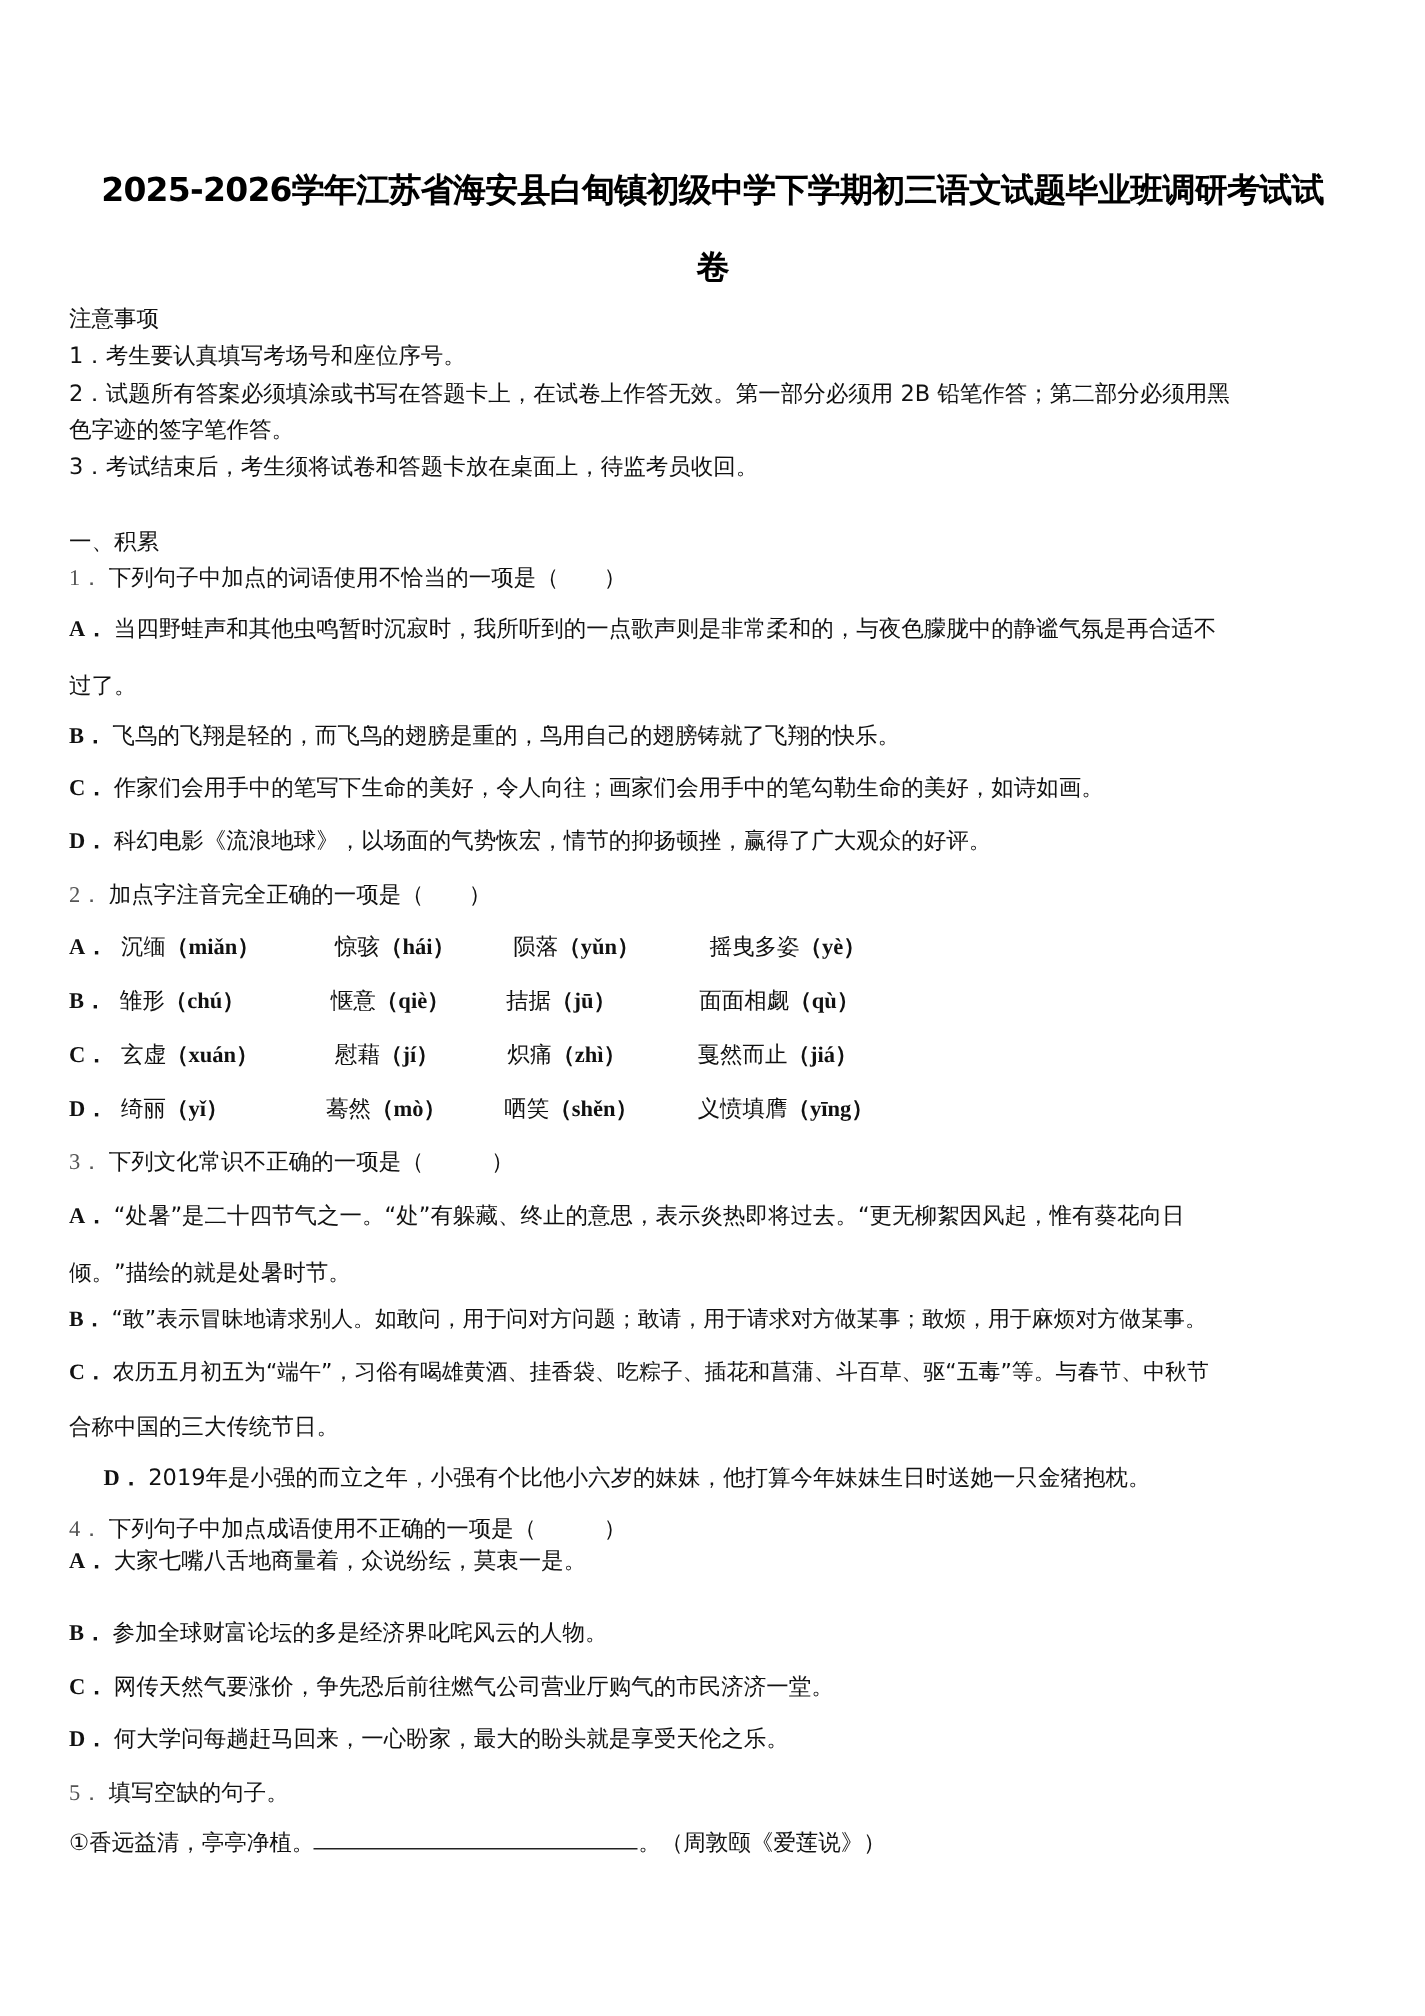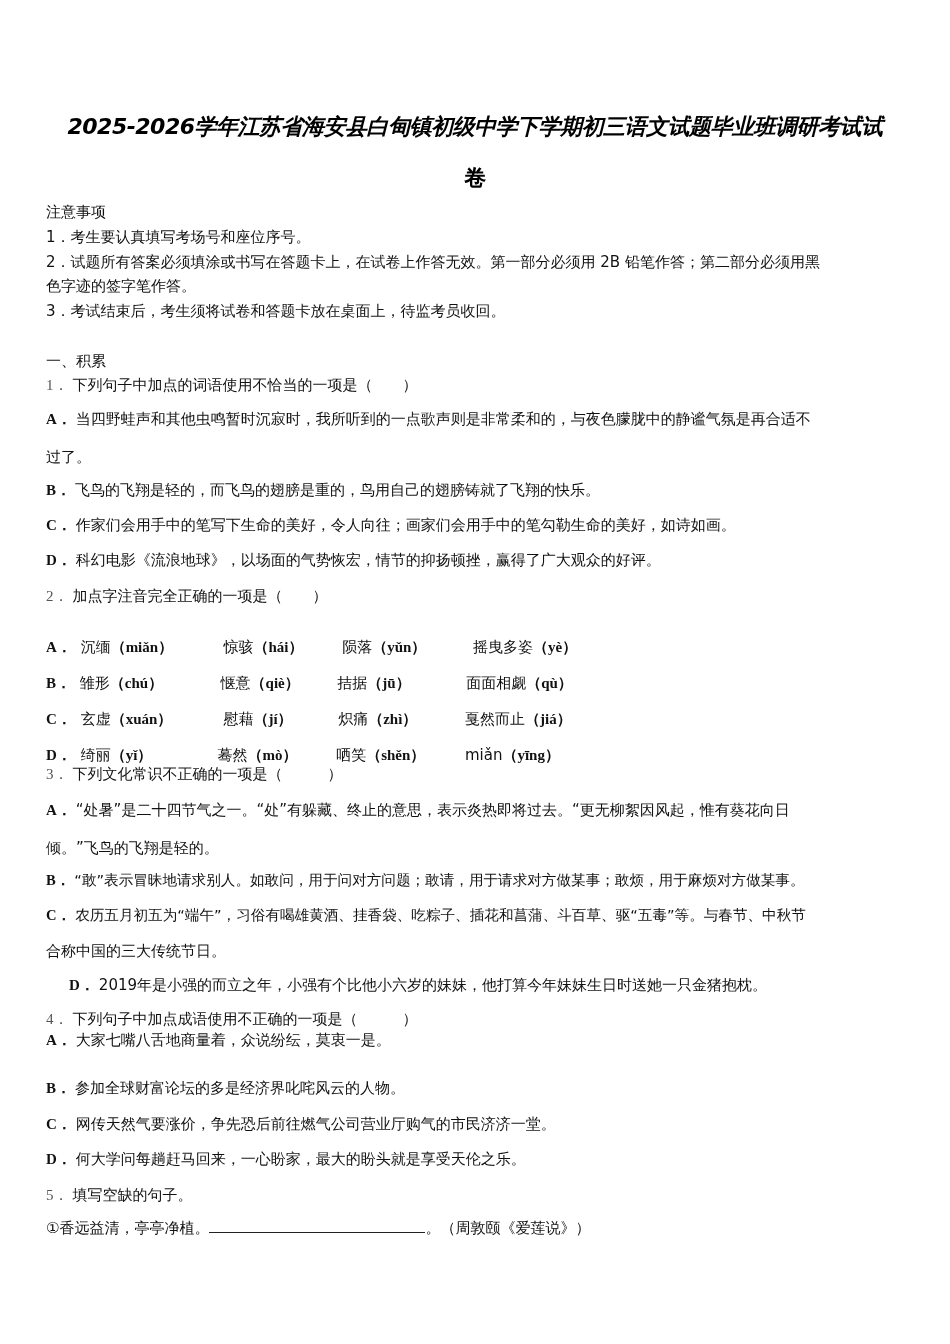--- a/index.html
+++ b/index.html
@@ -4,28 +4,28 @@
 <style>
   html, body { margin: 0; padding: 0; background: #ffffff; }
   body { width: 950px; height: 1344px; position: relative; overflow: hidden;
          font-family: "DejaVu Sans", "Liberation Sans", sans-serif; color: #111; }
   .title { position: absolute; left: 0; width: 950px; text-align: center;
            font-family: "DejaVu Sans", sans-serif; font-weight: bold; font-size: 22px;
            color: #000; letter-spacing: -0.5px; }
   .line { position: absolute; left: 46px; font-size: 15px; white-space: nowrap; line-height: 20px; }
   .lbl { font-family: "Liberation Serif", serif; font-weight: bold; margin-right: 4px; }
   .num { font-family: "Liberation Serif", serif; color: #555; margin-right: 4px; }
-  .seg { display: inline-block; margin-top: 16px; }
+  .seg { display: inline-block; }
   .py { font-family: "Liberation Serif", serif; font-weight: bold; }
   .blank { display: inline-block; width: 216px; border-bottom: 1px solid #222; height: 14px; vertical-align: baseline; }
 </style>
 </head>
 <body>
 
-<div class="title" style="top:112px;font-style:italic;">2025-2026学年江苏省海安县白甸镇初级中学下学期初三语文试题毕业班调研考试试</div>
+<div class="title" style="top:112px;">2025-2026学年江苏省海安县白甸镇初级中学下学期初三语文试题毕业班调研考试试</div>
 <div class="title" style="top:163px;">卷</div>
 
 <div class="line" style="top:202px;">注意事项</div>
 <div class="line" style="top:227px;">1．考生要认真填写考场号和座位序号。</div>
 <div class="line" style="top:252px;">2．试题所有答案必须填涂或书写在答题卡上，在试卷上作答无效。第一部分必须用 2B 铅笔作答；第二部分必须用黑</div>
 <div class="line" style="top:276px;">色字迹的签字笔作答。</div>
 <div class="line" style="top:301px;">3．考试结束后，考生须将试卷和答题卡放在桌面上，待监考员收回。</div>
 
 <div class="line" style="top:351px;">一、积累</div>
 
@@ -68,30 +68,30 @@
   <span class="seg" style="width:138px;"><span>玄虚</span><span class="py">（xuán）</span></span>
   <span class="seg" style="width:110px;"><span>慰藉</span><span class="py">（jí）</span></span>
   <span class="seg" style="width:122px;"><span>炽痛</span><span class="py">（zhì）</span></span>
   <span class="seg"><span>戛然而止</span><span class="py">（jiá）</span></span>
 </div>
 <div class="line" style="top:729px;">
   <span class="lbl">D．</span>
   <span class="seg" style="width:132px;"><span>绮丽</span><span class="py">（yǐ）</span></span>
   <span class="seg" style="width:114px;"><span>蓦然</span><span class="py">（mò）</span></span>
   <span class="seg" style="width:124px;"><span>哂笑</span><span class="py">（shěn）</span></span>
-  <span class="seg"><span>miǎn</span><span class="py">（yīng）</span></span>
+  <span class="seg"><span>义愤填膺</span><span class="py">（yīng）</span></span>
 </div>
 
 <div class="line" style="top:764px;">
   <span class="num">3．</span><span>下列文化常识不正确的一项是（　　　）</span>
 </div>
 <div class="line" style="top:800px;">
   <span class="lbl">A．</span><span>“处暑”是二十四节气之一。“处”有躲藏、终止的意思，表示炎热即将过去。“更无柳絮因风起，惟有葵花向日</span>
 </div>
-<div class="line" style="top:838px;">倾。”飞鸟的飞翔是轻的。</div>
+<div class="line" style="top:838px;">倾。”描绘的就是处暑时节。</div>
 <div class="line" style="top:870px; font-size:14.6px;">
   <span class="lbl">B．</span><span>“敢”表示冒昧地请求别人。如敢问，用于问对方问题；敢请，用于请求对方做某事；敢烦，用于麻烦对方做某事。</span>
 </div>
 <div class="line" style="top:905px; font-size:14.6px;">
   <span class="lbl">C．</span><span>农历五月初五为“端午”，习俗有喝雄黄酒、挂香袋、吃粽子、插花和菖蒲、斗百草、驱“五毒”等。与春节、中秋节</span>
 </div>
 <div class="line" style="top:941px;text-align:right;">合称中国的三大传统节日。</div>
 <div class="line" style="top:975px;margin-left:23px;">
   <span class="lbl">D．</span><span>2019年是小强的而立之年，小强有个比他小六岁的妹妹，他打算今年妹妹生日时送她一只金猪抱枕。</span>
 </div>

